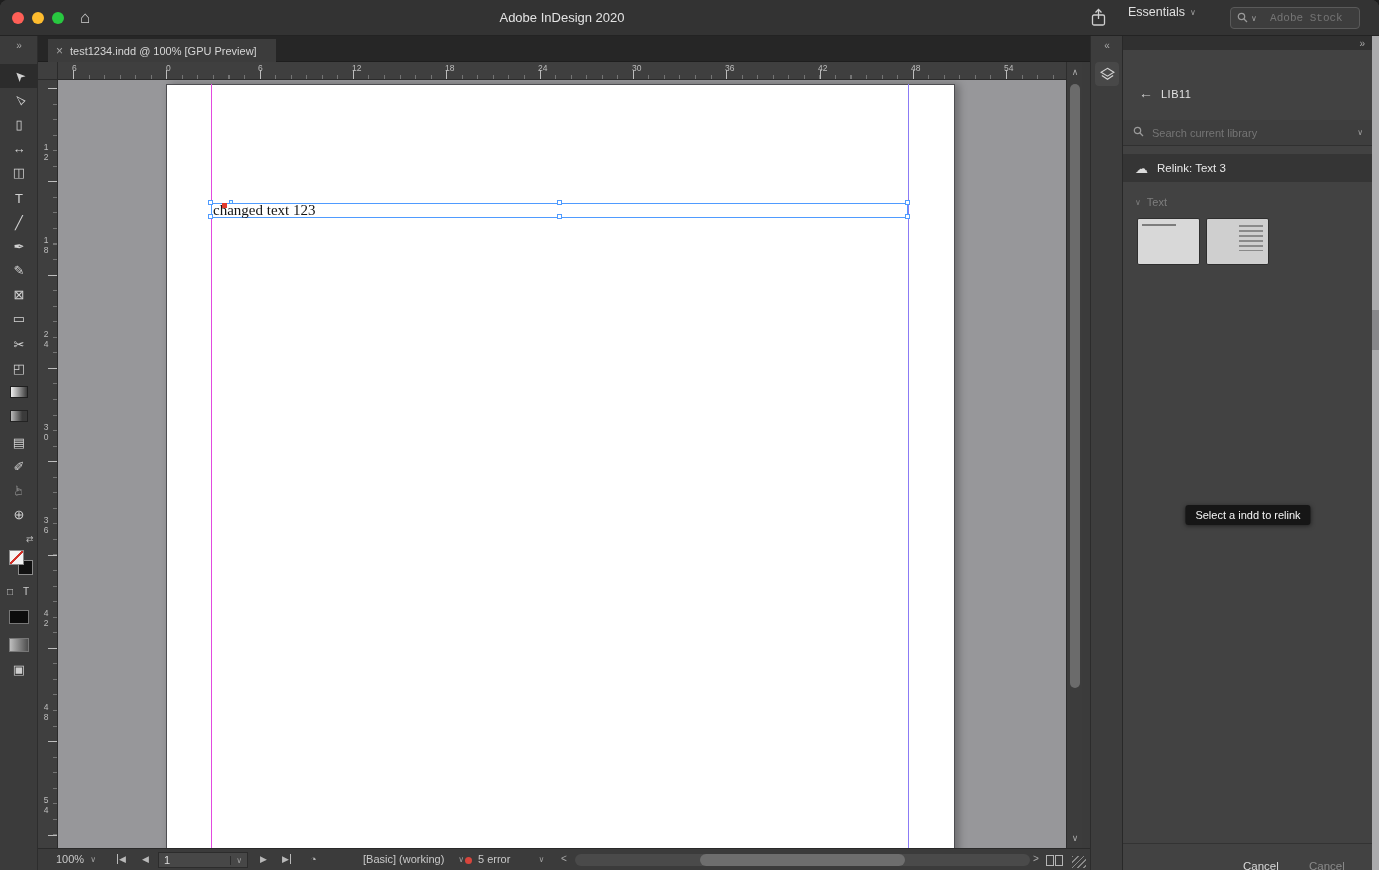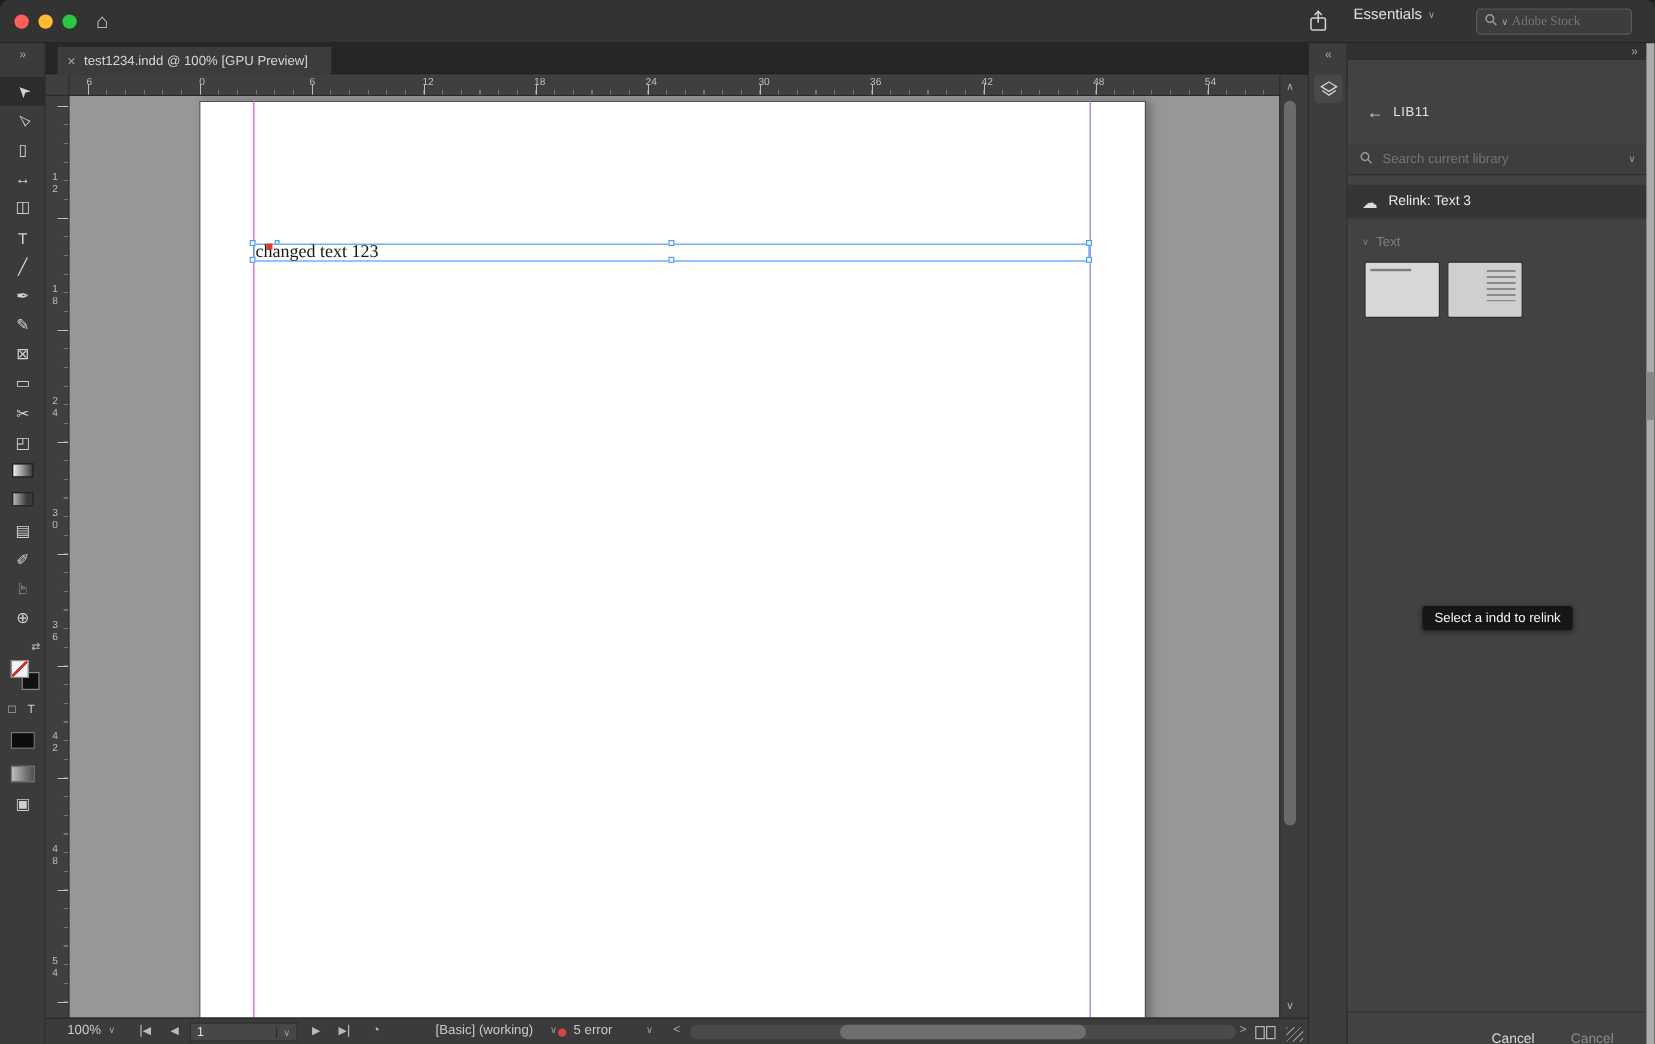--- a/index.html
+++ b/index.html
@@ -14,21 +14,21 @@
   
   .titlebar { left:0; top:0; width:1379px; height:36px; background:#333333; border-bottom:1px solid #232323; }
   .light { width:12px; height:12px; border-radius:50%; top:12px; }
   .home { top:8px; left:80px; font-size:17px; color:#cfcfcf; }
   .wintitle { left:0; top:10px; width:1124px; text-align:center; font-size:13px; color:#e3e3e3; }
   .workspace { top:5px; left:1128px; font-size:12.5px; color:#e0e0e0; cursor:default; }
   .chev { color:#9f9f9f; font-size:8px; margin-left:5px; vertical-align:1px; }
   .stocksearch { top:7px; left:1230px; width:130px; height:22px; background:#3d3d3d;
     border:1px solid #5a5a5a; border-radius:4px; display:flex; align-items:center; padding:0 6px; gap:3px; }
   .stocksearch input { flex:1; min-width:0; background:transparent; border:none; outline:none;
-    color:#bdbdbd; font-size:11px; font-family:Liberation Serif, serif; }
+    color:#bdbdbd; font-size:11px; font-family:Liberation Mono, monospace;text-align:center; }
 
   
   .toolbar { left:0; top:36px; width:38px; height:834px; background:#3b3b3b; border-right:1px solid #2d2d2d; }
   .tb-expand { top:4px; width:38px; text-align:center; color:#a8a8a8; font-size:10px; }
   .tool { position:absolute; left:0; width:38px; height:24px; display:flex; align-items:center;
     justify-content:center; color:#d2d2d2; font-size:13px; }
   .tool.active { background:#2c2c2c; }
   .rot-nw { display:inline-block; transform:rotate(-135deg); }
   .rot-up { display:inline-block; transform:rotate(-90deg); }
   .gradbox { width:18px; height:12px; border:1px solid #1f1f1f; background:linear-gradient(to right,#efefef,#3a3a3a); }
@@ -147,20 +147,21 @@
 </head>
 <body>
 
 <div id="app">
 
   <div class="abs titlebar">
     <span class="abs light" style="left:12px; background:#ff5f57;"></span>
     <span class="abs light" style="left:32px; background:#febc2e;"></span>
     <span class="abs light" style="left:52px; background:#28c840;"></span>
     <span class="abs home">⌂</span>
+    <div class="abs wintitle">Adobe InDesign 2020</div>
     <span class="abs" style="left:1090px; top:8px;">
       <svg width="17" height="19" viewBox="0 0 17 19">
           <rect x="2.5" y="7" width="12" height="10" rx="1.5" fill="none" stroke="#cfcfcf" stroke-width="1.3"></rect>
           <line x1="8.5" y1="2" x2="8.5" y2="11" stroke="#cfcfcf" stroke-width="1.3"></line>
           <polyline points="5.5,4.5 8.5,1.5 11.5,4.5" fill="none" stroke="#cfcfcf" stroke-width="1.3"></polyline>
         </svg>
     </span>
     <span class="abs workspace"><span>Essentials</span><span class="chev">∨</span></span>
     <div class="abs stocksearch">
       <span><svg width="11" height="11" viewBox="0 0 11 11">

